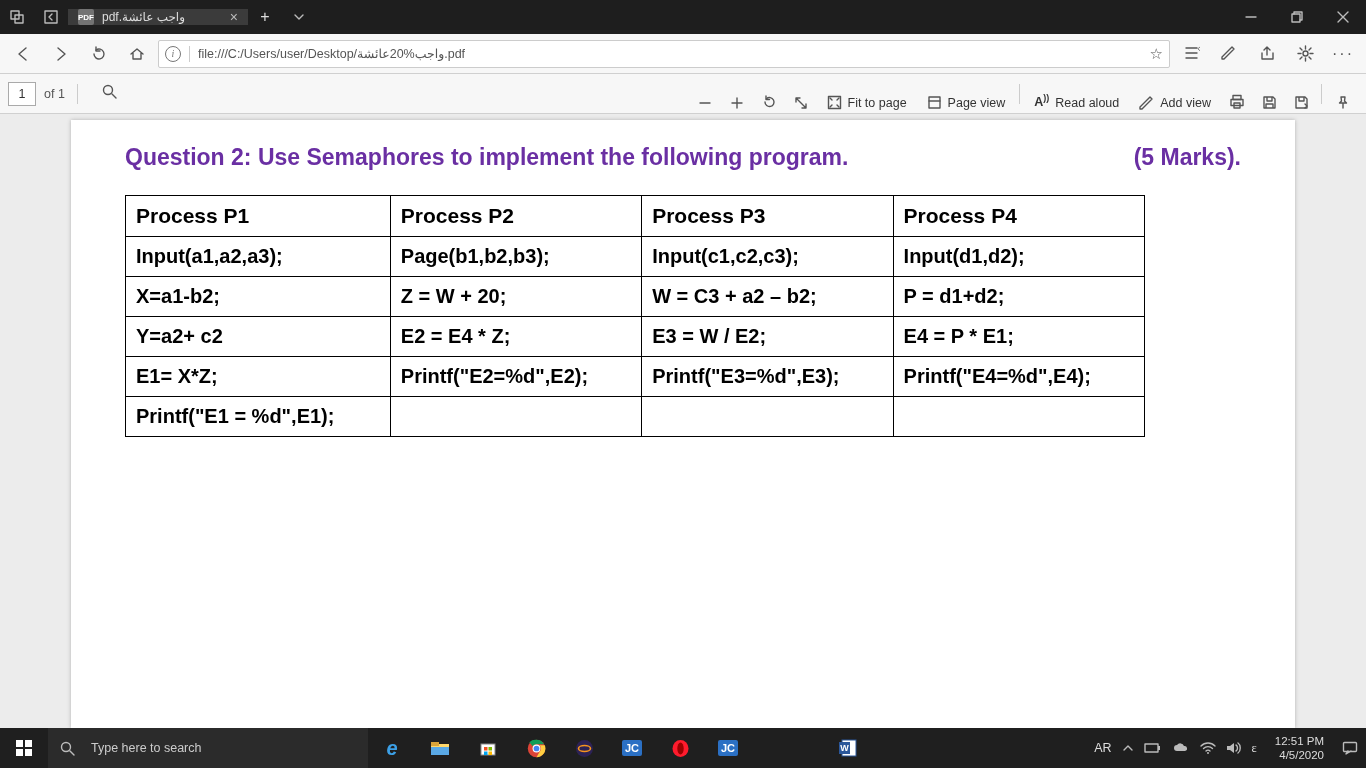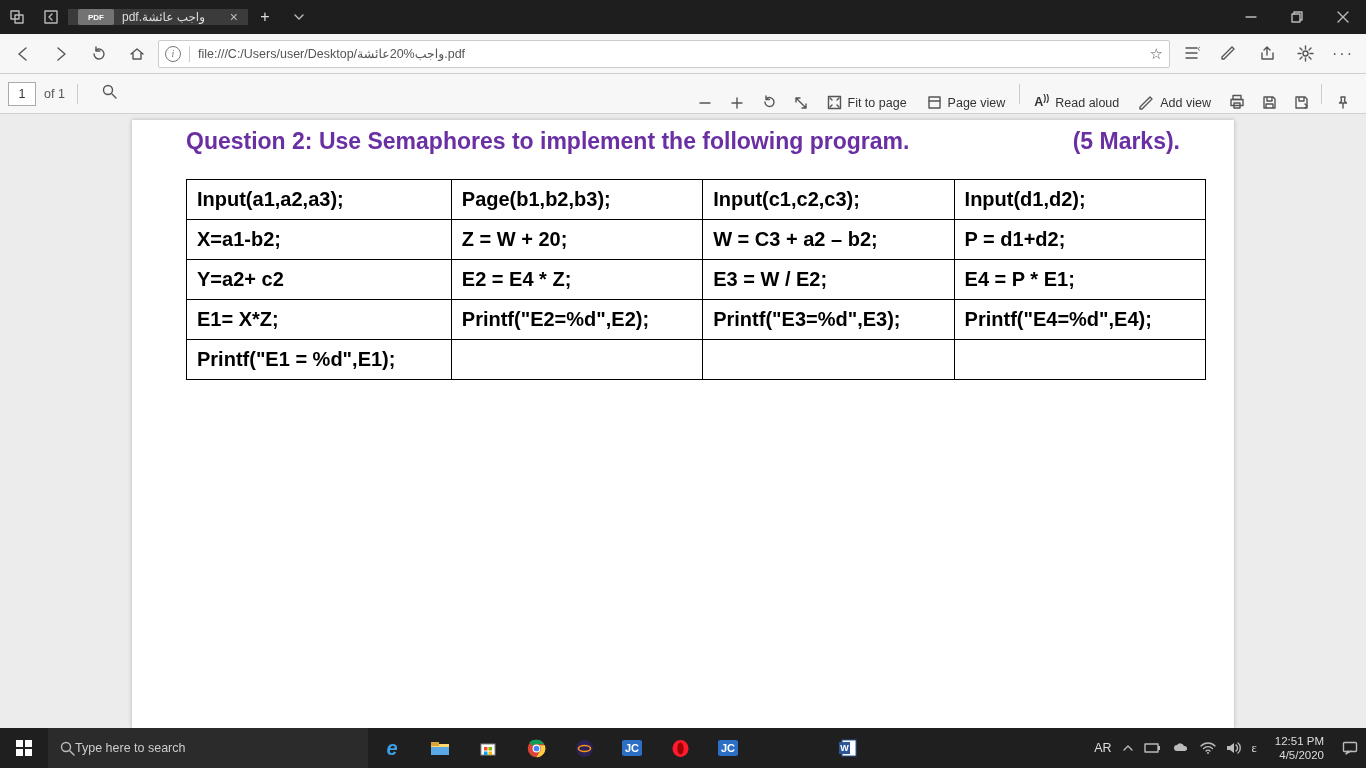--- a/index.html
+++ b/index.html
@@ -3,21 +3,21 @@
 <meta charset="utf-8">
 <style>
 * { margin:0; padding:0; box-sizing:border-box; font-family:"Segoe UI",Tahoma,sans-serif; }
 html,body { width:1366px; height:768px; overflow:hidden; background:#fff; }
 
 
 .titlebar { height:34px; background:#1e1e1e; display:flex; align-items:stretch; color:#ddd; font-size:12px; }
 .titlebar .tb-left { display:flex; align-items:center; }
 .titlebar .tb-btn { width:34px; display:flex; align-items:center; justify-content:center; color:#bbb; }
 .titlebar .tab { display:flex; align-items:center; background:#3b3b3b; padding:0 10px; gap:8px; min-width:180px; }
-.titlebar .tab .pdf-chip { width:36px; height:16px; background:#737373; border-radius:2px; color:#fff; font-size:8px; font-weight:bold; display:flex; align-items:center; justify-content:center; }
+.titlebar .tab .pdf-chip { width:16px; height:16px; background:#737373; border-radius:2px; color:#fff; font-size:8px; font-weight:bold; display:flex; align-items:center; justify-content:center; }
 .titlebar .tab .tab-title { flex:1; white-space:nowrap; overflow:hidden; text-overflow:ellipsis; }
 .titlebar .tab .tab-x { color:#bbb; font-size:14px; }
 .titlebar .tb-right { margin-left:auto; display:flex; }
 
 
 .addrbar { height:40px; background:#f7f7f7; border-bottom:1px solid #d0d0d0; display:flex; align-items:center; padding:0 6px; gap:4px; color:#555; }
 .addrbar .nav-btn { width:34px; height:34px; display:flex; align-items:center; justify-content:center; color:#666; font-size:15px; }
 .addrbar .url-box { flex:1; height:28px; border:1px solid #ccc; border-radius:2px; background:#fff; display:flex; align-items:center; padding:0 6px; font-size:12.5px; color:#555; gap:8px; }
 .addrbar .url-box .info { width:16px; height:16px; border:1px solid #777; border-radius:50%; display:flex; align-items:center; justify-content:center; font-size:10px; font-style:italic; font-family:Georgia,serif; color:#777; }
 .addrbar .url-box .sep { width:1px; height:16px; background:#ccc; }
@@ -29,33 +29,33 @@
 .pdfbar .page-cur { width:28px; height:24px; border:1px solid #aaa; background:#fff; text-align:center; line-height:22px; }
 .pdfbar .pg-of { margin:0 8px; color:#555; }
 .pdfbar .find { margin-left:20px; font-size:15px; color:#555; }
 .pdfbar .spacer { flex:1; }
 .pdfbar .pbtn { height:32px; display:flex; align-items:flex-end; gap:6px; padding:0 10px; color:#333; }
 .pdfbar .icon-only { width:32px; padding:0; justify-content:center; font-size:14px; color:#555; }
 .pdfbar .vsep { width:1px; height:20px; background:#ccc; margin:0 4px; }
 
 
 .viewport { position:absolute; top:114px; bottom:40px; left:0; right:0; background:#ececec; display:flex; justify-content:center; overflow:hidden; }
-.page { margin-top:6px; width:1102px; background:#fff; box-shadow:0 0 4px rgba(0,0,0,.25); padding:8px 54px; }
+.page { margin-top:6px; width:1224px; background:#fff; box-shadow:0 0 4px rgba(0,0,0,.25); padding:24px 54px; }
 .q-row { display:flex; align-items:baseline; margin-bottom:24px; font-family:"Times New Roman",serif; }
 .q-text { color:#6a2fa3; font-weight:bold; font-size:23px; }
 .q-marks { margin-left:auto; color:#6a2fa3; font-weight:bold; font-size:23px; }
 table.proc { border-collapse:collapse; width:1020px; font-family:"Times New Roman",serif; font-size:20px; font-weight:bold; color:#000; }
 table.proc th, table.proc td { border:1.5px solid #000; padding:8px 10px; text-align:left; vertical-align:top; }
 table.proc th { font-size:21px; }
 
 
 .taskbar { position:absolute; bottom:0; left:0; right:0; height:40px; background:#1f1f1f; display:flex; align-items:center; color:#ddd; font-size:12.5px; }
 .taskbar .tb-item { height:40px; display:flex; align-items:center; justify-content:center; }
 .taskbar .start { width:48px; font-size:15px; }
-.taskbar .search-pill { width:320px; height:40px; background:#2b2b2b; display:flex; align-items:center; padding:0 12px; gap:0; color:#ccc; }
+.taskbar .search-pill { width:320px; height:40px; background:#2b2b2b; display:flex; align-items:center; padding:0 12px; gap:16px; color:#ccc; }
 .taskbar .app { width:48px; font-size:17px; }
 .taskbar .tray { margin-left:auto; display:flex; align-items:center; gap:10px; padding:0 8px; }
 .taskbar .clock { text-align:right; line-height:14px; font-size:11.5px; padding:0 8px; }
 .taskbar svg { display:block; }
 
 
 .svgln { stroke:#555; stroke-width:1.4; fill:none; stroke-linecap:round; stroke-linejoin:round; }
 .svglt { stroke:#bbb; stroke-width:1.4; fill:none; stroke-linecap:round; stroke-linejoin:round; }
 </style>
 </head>
@@ -244,20 +244,26 @@
 </div>
 
 <div class="viewport">
   <div class="page">
     <div class="q-row">
       <span class="q-text">Question 2: Use Semaphores to implement the following program.</span>
       <span class="q-marks">(5 Marks).</span>
     </div>
     <table class="proc">
       <tbody>
+          <tr>
+        <th>Process P1</th>
+        <th>Process P2</th>
+        <th>Process P3</th>
+        <th>Process P4</th>
+      </tr>
       <tr>
             <td>Input(a1,a2,a3);</td>
             <td>Page(b1,b2,b3);</td>
             <td>Input(c1,c2,c3);</td>
             <td>Input(d1,d2);</td>
           </tr>
       <tr>
             <td>X=a1-b2;</td>
             <td>Z = W + 20;</td>
             <td>W = C3 + a2 – b2;</td>

